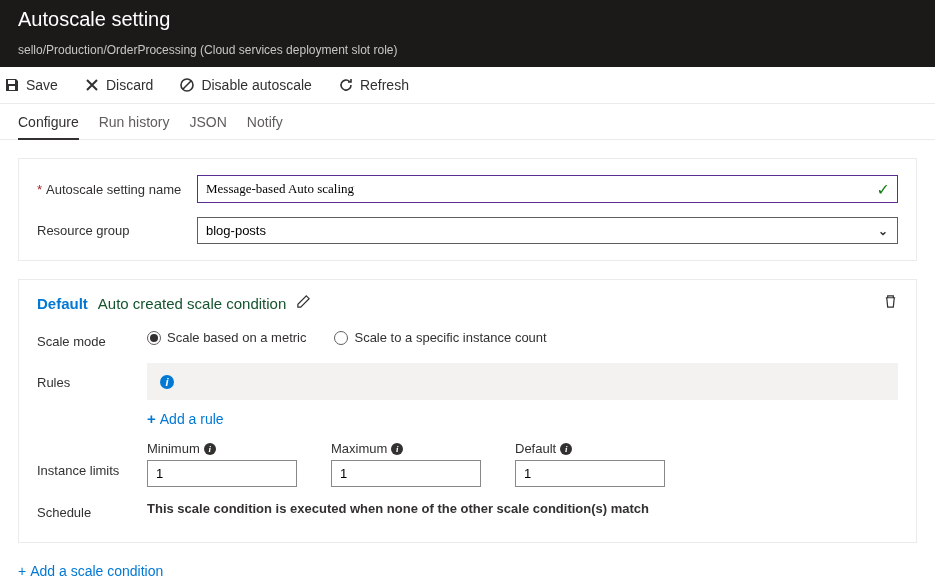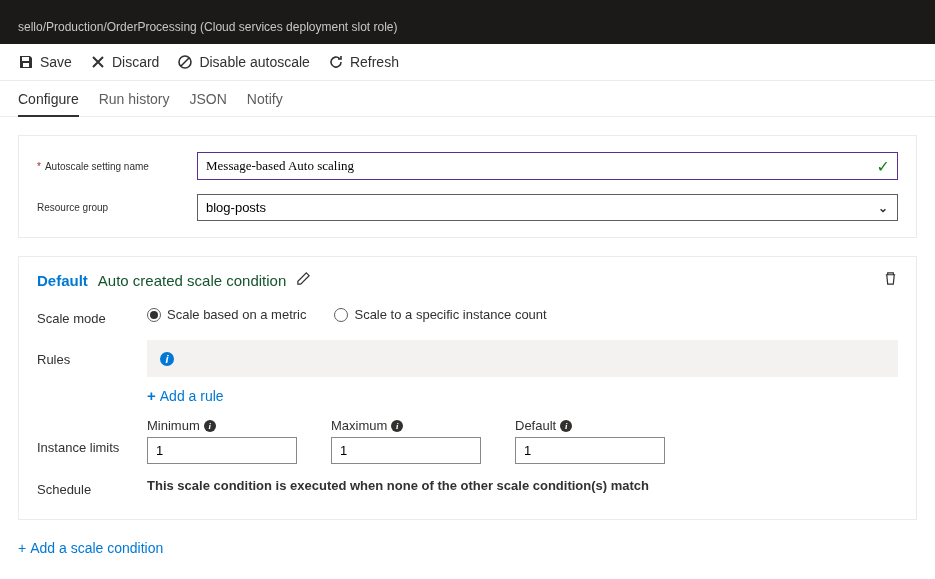--- a/index.html
+++ b/index.html
@@ -2,32 +2,32 @@
 <html><head>
 <meta charset="utf-8">
 <style>
   * { box-sizing: border-box; margin: 0; padding: 0; font-family: "Segoe UI", Arial, sans-serif; }
   body { background: #fff; color: #323130; font-size: 13px; width: 935px; }
   
   .header { background: #1b1a19; color: #fff; padding: 8px 18px 10px; }
   .header-title { font-size: 20px; font-weight: 400; }
   .header-sub { font-size: 12px; color: #c8c6c4; margin-top: 12px; }
   
-  .toolbar { display: flex; gap: 18px; padding: 10px 18px; border-bottom: 1px solid #edebe9; align-items:center; }
+  .toolbar { display: flex; gap: 26px; padding: 10px 4px; border-bottom: 1px solid #edebe9; align-items:center; }
   .toolbar-btn { display: flex; align-items: center; gap: 6px; cursor: pointer; font-size: 14px; color:#323130; }
   .toolbar-btn svg { width: 16px; height: 16px; }
   
   .tabs { display: flex; gap: 20px; padding: 0 18px; border-bottom: 1px solid #edebe9; }
   .tab { padding: 10px 0 8px; cursor: pointer; font-size: 14px; color: #605e5c; }
   .tab.active { color: #323130; border-bottom: 2px solid #323130; margin-bottom:-1px; }
   
   .panel { margin: 18px; border: 1px solid #edebe9; padding: 16px 18px; }
   
   .field-row { display: flex; align-items: center; margin-bottom: 14px; }
-  .field-label { width: 160px; font-size: 10px; color:#323130; }
+  .field-label { width: 160px; font-size: 13px; color:#323130; }
   .field-label .req { color: #a4262c; margin-right:4px; }
   .field-input-wrap { flex:1; position:relative; }
   .text-input { width: 100%; padding: 5px 28px 5px 8px; border: 1px solid #605e5c; font-size:13px; font-family:Liberation Serif, serif; }
   .text-input.valid { border-color: #5c2d91; }
   .valid-icon { position:absolute; right:8px; top:50%; transform:translateY(-50%); color:#107c10; font-size:16px;}
   .select { width: 100%; padding: 5px 8px; border: 1px solid #605e5c; font-size:13px; background:#fff; appearance:none; font-family:inherit;}
   .select-wrap { position:relative; flex:1; }
   .select-caret { position:absolute; right:10px; top:50%; transform:translateY(-50%); pointer-events:none; font-size:12px; font-weight:bold;}
   
   .cond-panel { margin: 0 18px 12px; border: 1px solid #edebe9; padding: 14px 18px 22px; }
@@ -62,20 +62,21 @@
   .sched-text { font-weight:600; font-size:13px;}
   
   .add-cond { margin: 8px 18px 18px; color:#0078d4; cursor:pointer; display:inline-flex; align-items:center; gap:4px; font-size:14px;}
 </style>
 </head>
 <body>
 
 
 
 <div class="header">
+  <div class="header-title">Autoscale setting</div>
   <div class="header-sub">sello/Production/OrderProcessing (Cloud services deployment slot role)</div>
 </div>
 
 <div class="toolbar">
   <div class="toolbar-btn">
     <svg viewBox="0 0 16 16">
         <path fill="currentColor" d="M2 2h10l2 2v10H2V2zm2 1v4h7V3H4zm1 6v4h6V9H5z"></path>
       </svg>
     <span>Save</span>
   </div>

